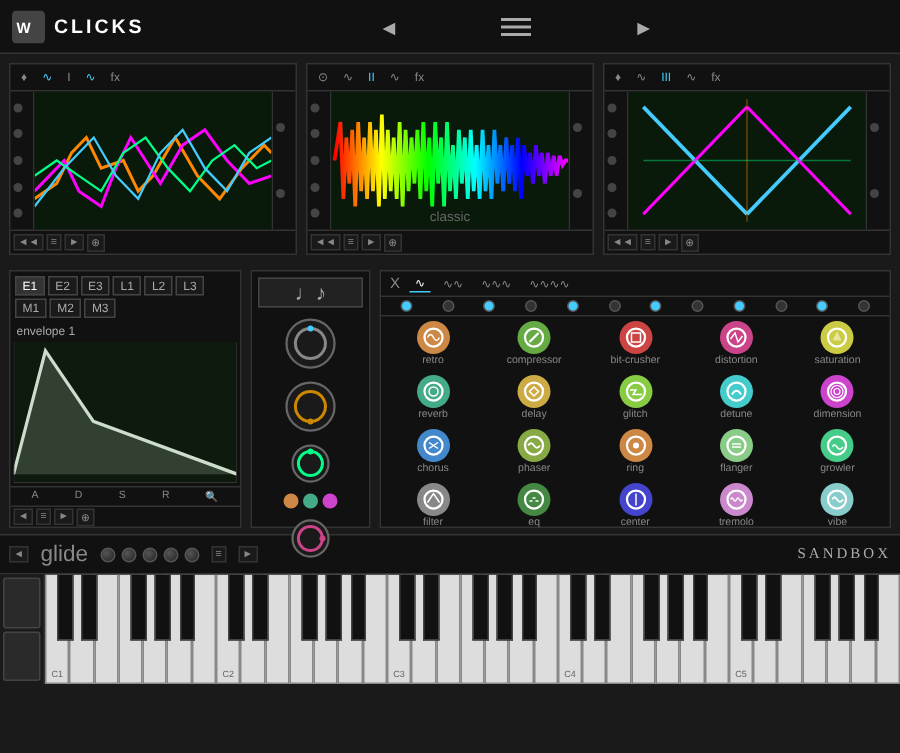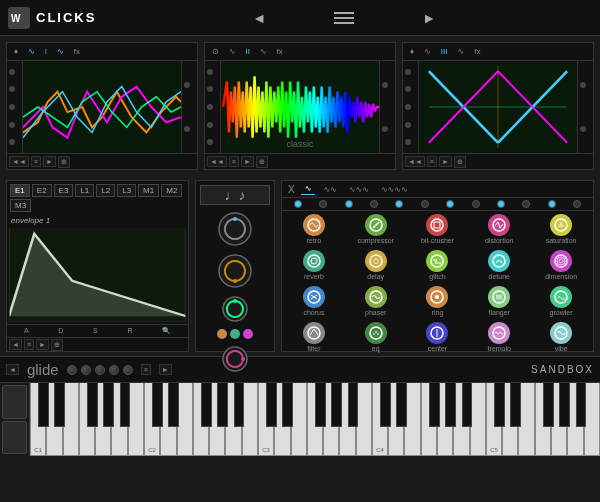--- a/index.html
+++ b/index.html
@@ -163,21 +163,21 @@
     
     .middle-section {
       display: flex;
       height: 180px;
       padding: 4px 6px;
       gap: 6px;
     }
 
     
     .env-panel {
-      width: 183px;
+      width: 155px;
       display: flex;
       flex-direction: column;
       background: #111;
       border: 1px solid #333;
     }
 
     .env-tabs {
       display: flex;
       gap: 2px;
       padding: 3px;
@@ -194,21 +194,20 @@
     }
     .env-label.active {
       background: #333;
       color: #fff;
     }
 
     .env-name {
       font-size: 8px;
       color: #aaa;
       padding: 1px 4px;
-      font-style: italic;
     }
 
     .env-display {
       flex: 1;
       background: #0d1a0d;
       margin: 2px;
       position: relative;
       overflow: hidden;
     }
 
@@ -345,20 +344,21 @@
       border-radius: 50%;
       background: radial-gradient(circle at 35% 35%, #555, #222);
       border: 1px solid #555;
     }
 
     .bottom-right-label {
       margin-left: auto;
       font-size: 10px;
       color: #aaa;
       letter-spacing: 2px;
+      font-family: Liberation Serif, serif;
     }
 
     
     .piano {
       flex: 1;
       display: flex;
       position: relative;
       background: #222;
       overflow: hidden;
     }

